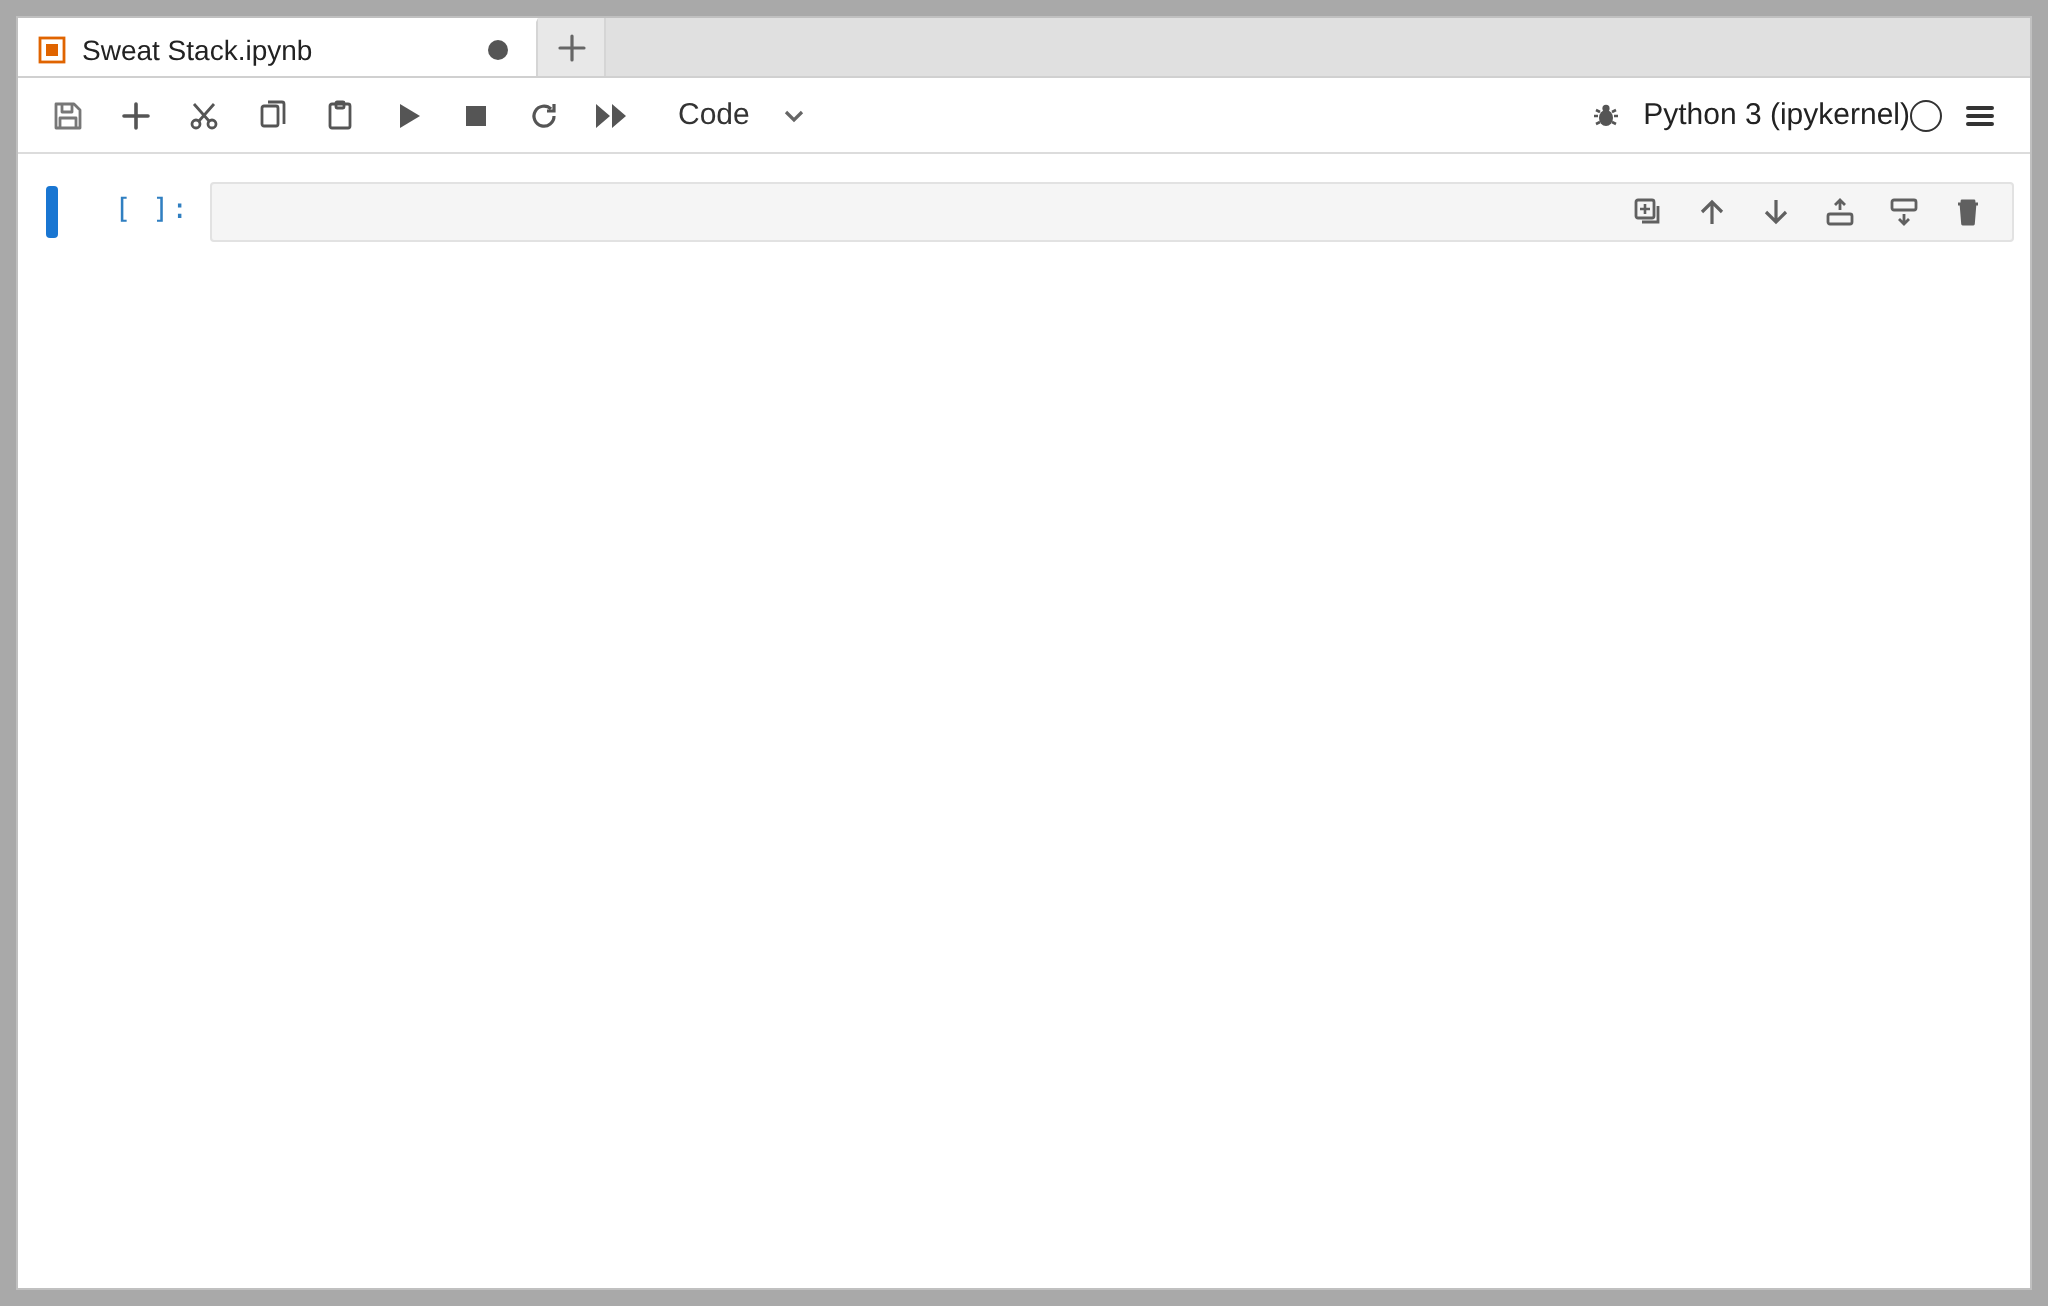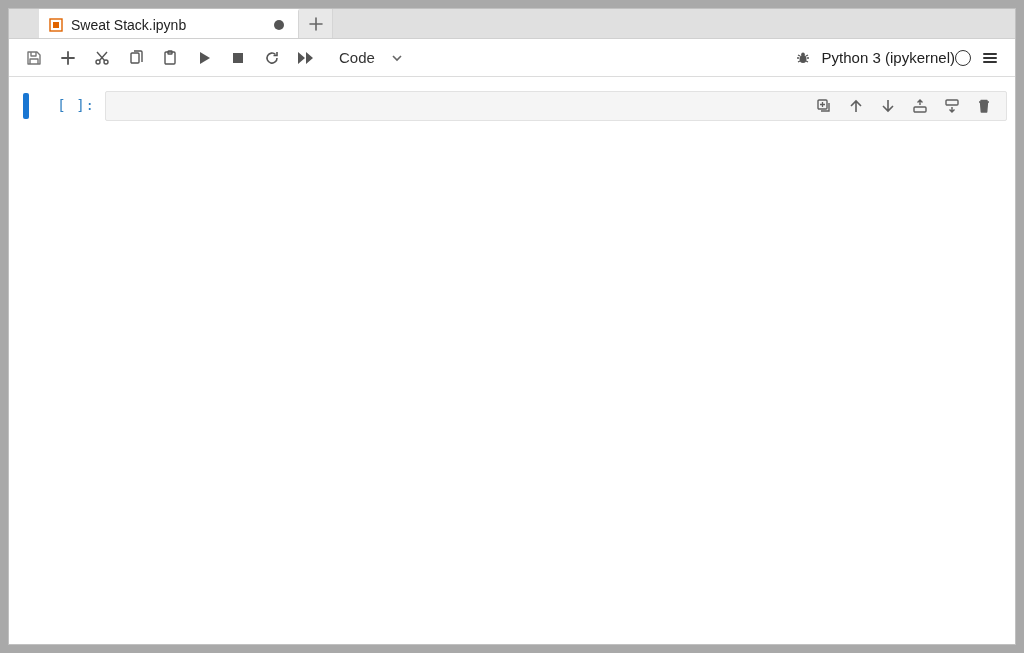--- a/index.html
+++ b/index.html
@@ -37,21 +37,20 @@
     .tab {
       display: flex;
       align-items: center;
       gap: 8px;
       padding: 0 10px;
       background: #fff;
       border-right: 1px solid #d5d5d5;
       border-top: 2px solid transparent;
       min-width: 260px;
       position: relative;
-      margin-left: 30px;
     }
     .tab .tab-icon {
       width: 14px;
       height: 14px;
       display: flex;
       align-items: center;
       justify-content: center;
     }
     .tab .tab-label {
       flex: 1;

